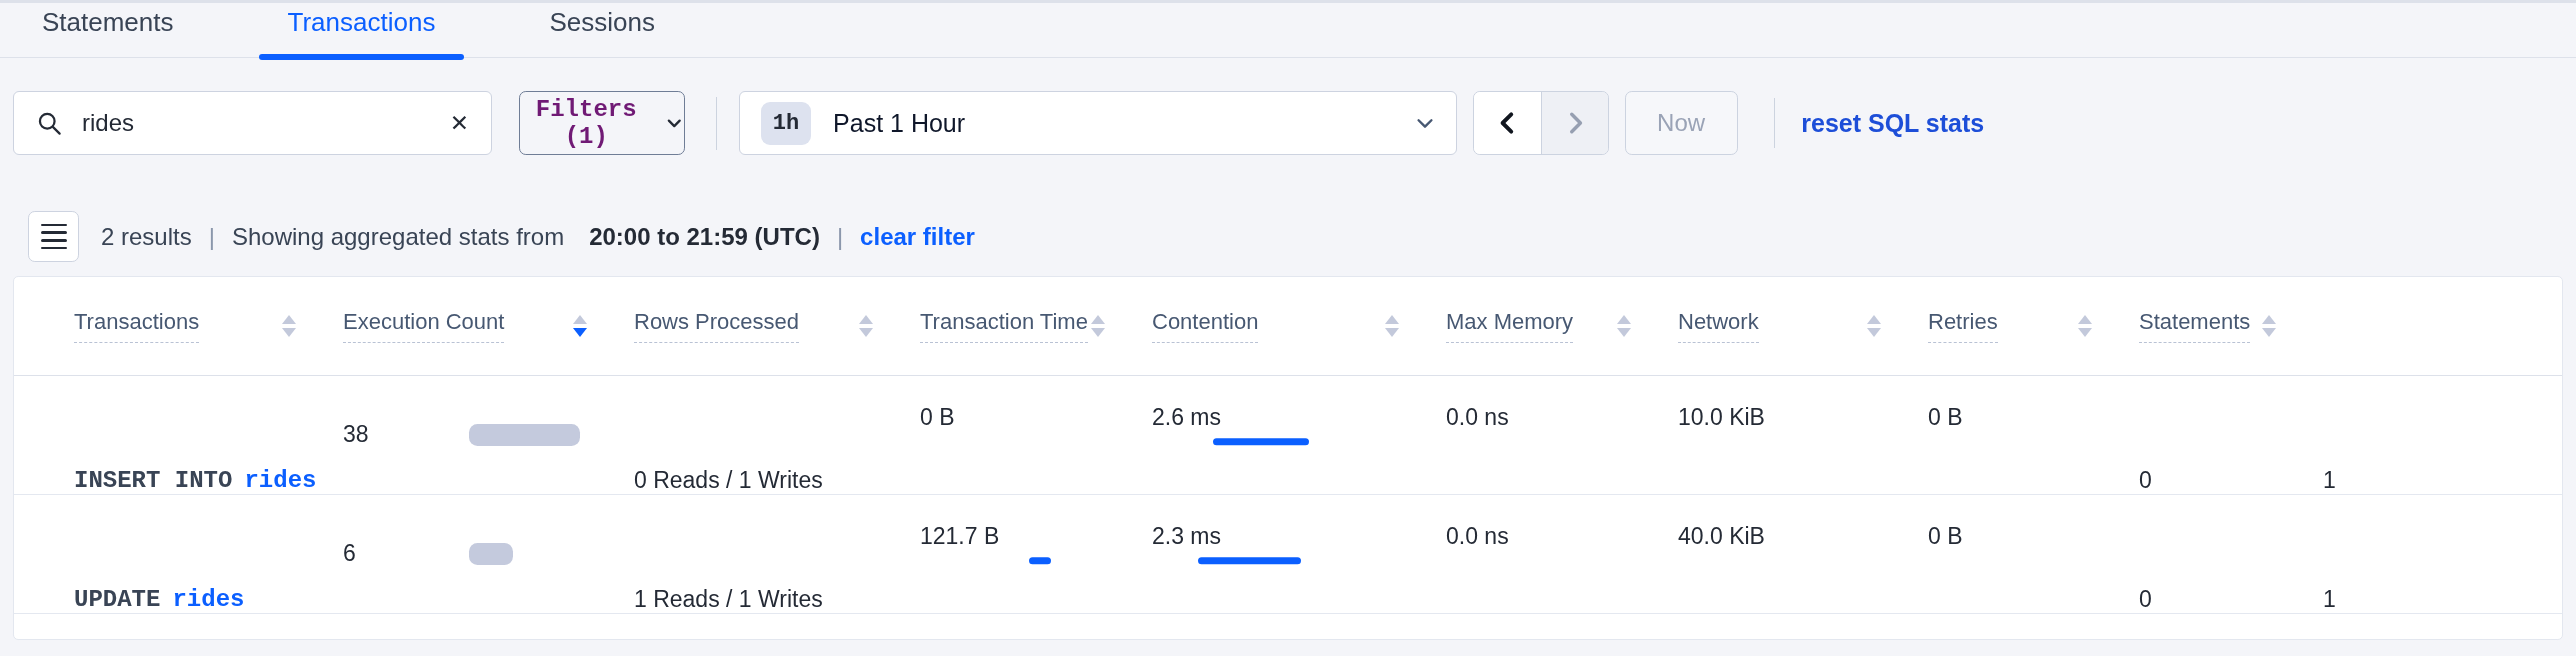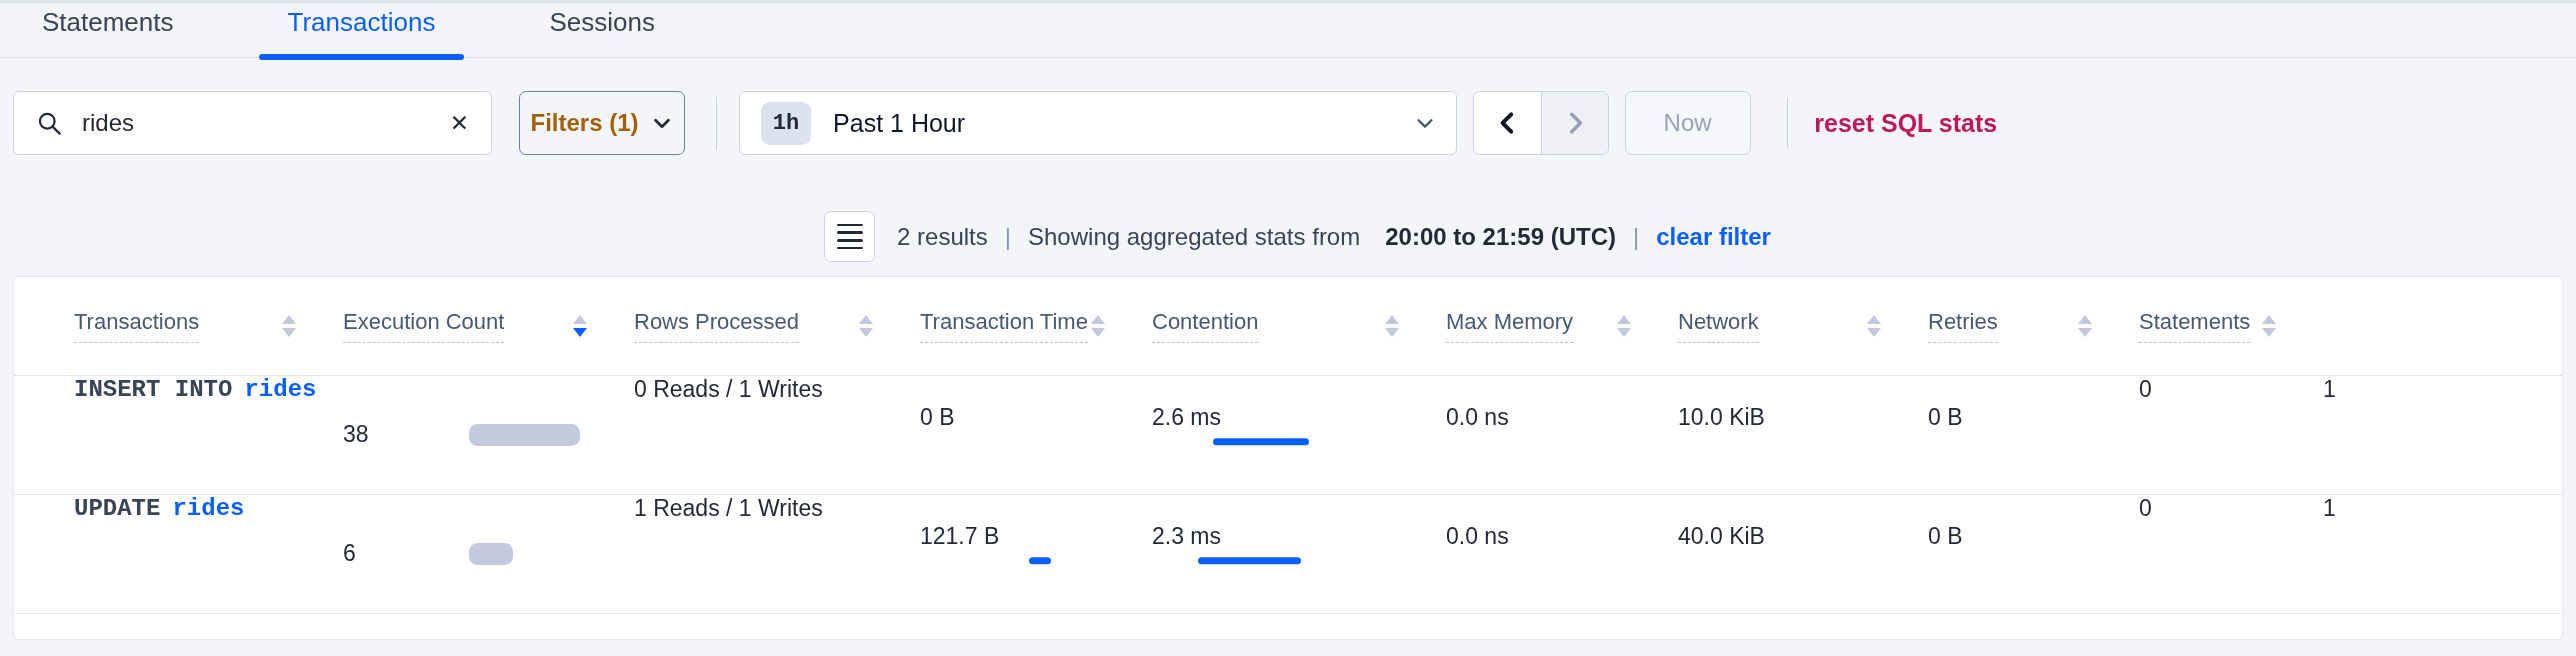--- a/index.html
+++ b/index.html
@@ -14,34 +14,34 @@
   
   .tabs { display: flex; align-items: flex-end; height: 55px; border-bottom: 1.7px solid #dde1ea; padding-left: 13px; }
   .tab { padding: 0 29px 19px 29px; margin-right: 56px; font-size: 26px; color: #394455; position: relative; cursor: pointer; }
   .tab.active { color: #0b5fff; font-weight: 500; }
   .tab.active::after { content:""; position:absolute; left:0; right:0; bottom:-3.4px; height:6px; background:#0b5fff; border-radius:3.4px; }
   
   .toolbar { display: flex; align-items: center; margin-top: 33px; height: 64px; }
   .search-box { margin-left: 13px; width: 479px; height: 64px; background:#fff; border:1.7px solid #cdd3e0; border-radius:6px; display:flex; align-items:center; padding:0 22px; }
   .search-box input { border:none; outline:none; background:transparent; flex:1; font-family:"Liberation Sans",sans-serif; font-size:24px; color:#242a35; margin-left:19px; min-width:0; }
   .clear-x { font-size:23px; color:#242a35; cursor:pointer; line-height:1; }
-  .filters-btn { margin-left:26.5px; width:166px; height:64px; background:transparent; border:1.7px solid #6f7d96; border-radius:6.8px; display:flex; align-items:center; justify-content:center; font-size:24px; font-weight:700; color:#a16207; cursor:pointer; font-family:Liberation Sans, sans-serif; }
+  .filters-btn { margin-left:26.5px; width:166px; height:64px; background:transparent; border:1.7px solid #6f7d96; border-radius:6.8px; display:flex; align-items:center; justify-content:center; font-size:24px; font-weight:700; color:#701a75; cursor:pointer; font-family:Liberation Mono, monospace; }
   .filters-btn svg { margin-left:12px; }
   .vdiv { width:1.7px; height:53px; background:#ccd3df; margin-left:31px; }
   .time-picker { margin-left:22px; width:718px; height:64px; background:#fff; border:1.7px solid #cdd3e0; border-radius:6px; display:flex; align-items:center; padding:0 20.5px; cursor:pointer; }
   .time-badge { background:#dde2ef; border-radius:9px; height:43px; padding:0 12px; display:flex; align-items:center; font-family:"Liberation Mono", monospace; font-weight:700; font-size:22px; color:#242a35; }
   .time-label { margin-left:22px; font-size:25px; color:#0f172a; flex:1; }
   .btn-group { margin-left:16px; display:flex; height:64px; border:1.7px solid #ccd3e0; border-radius:6.8px; overflow:hidden; }
   .nav-btn { width:67px; height:100%; display:flex; align-items:center; justify-content:center; border:none; cursor:pointer; background:#fff; }
   .nav-btn.next { background:#eef0f5; border-left:1.7px solid #ccd3e0; cursor:default; }
-  .now-btn { margin-left:15.4px; width:126px; height:64px; background:#f6f7fa; border:1.7px solid #ccd3e0; border-radius:6.8px; font-size:24px; color:#9aa3b6; font-family:inherit; cursor:default; }
+  .now-btn { margin-left:15.4px; width:113px; height:64px; background:#f6f7fa; border:1.7px solid #ccd3e0; border-radius:6.8px; font-size:24px; color:#9aa3b6; font-family:inherit; cursor:default; }
   .vdiv2 { width:1.7px; height:50px; background:#ccd3df; margin-left:36px; }
-  .reset-link { margin-left:26px; font-size:25px; font-weight:600; color:#be185d; text-decoration:none; cursor:pointer; }
-  
-  .results-bar { display:flex; align-items:center; margin-top:56px; padding-left:19px;justify-content:center; }
+  .reset-link { margin-left:26px; font-size:25px; font-weight:600; color:#1d4ed8; text-decoration:none; cursor:pointer; }
+  
+  .results-bar { display:flex; align-items:center; margin-top:56px; padding-left:28px; }
   .col-btn { width:51px; height:51px; background:#fff; border:1.7px solid #cdd3e0; border-radius:6.8px; display:flex; flex-direction:column; align-items:center; justify-content:center; gap:5.1px; cursor:pointer; }
   .col-btn i { display:block; width:26px; height:2.6px; background:#242a35; border-radius:1.7px; }
   .results-text { margin-left:22px; font-size:24px; color:#394455; display:flex; align-items:center; }
   .results-text .sep { color:#8b97ac; margin:0 17px; font-weight:300; }
   .results-text b { font-weight:700; color:#242a35; margin-left:25px; }
   .clear-link { color:#0b5fff; font-weight:700; cursor:pointer; text-decoration:none; }
   
   .card { margin:13.7px 13px 0 13px; background:#fff; border:0.9px solid #e3e7ef; border-radius:5.1px; }
   .row-grid { display:grid; grid-template-columns: 269px 291px 286px 232px 294px 232px 250px 211px 184px minmax(128px,1fr); padding:0 26px 0 60px; }
   .thead { height:99px; border-bottom:0.9px solid #dde1ea; }
@@ -49,21 +49,21 @@
   .th .lbl { font-size:22px; font-weight:500; color:#475872; border-bottom:1.7px dashed #b9c2d4; padding-bottom:6.8px; white-space:nowrap; }
   .sorter { display:flex; flex-direction:column; cursor:pointer; }
   .tri { width:0; height:0; border-left:7.7px solid transparent; border-right:7.7px solid transparent; }
   .tri-up { border-bottom:9.4px solid #c3c9db; margin-bottom:4.3px; }
   .tri-down { border-top:9.4px solid #c3c9db; }
   .sort-desc .tri-down { border-top-color:#0b5fff; }
   .trow { height:119px; border-bottom:0.9px solid #e4e8f0; }
   .trow:last-child { border-bottom:0.9px solid #e4e8f0; }
   .card .pad-bottom { height:25px; }
   .cell { font-size:23px; color:#242a35; }
-  .mid { display:flex; align-items:flex-start; }
+  .mid { display:flex; align-items:flex-end; }
   .stat { padding-top:28px; }
   .stat .value { display:block; margin-bottom:11px; white-space:nowrap; }
   .bar { height:20.5px; background:#c4cadd; border-radius:8.5px; position:relative; }
   .devline { position:absolute; top:50%; transform:translateY(-50%); height:7.7px; background:#0b5fff; border-radius:4.3px; }
   .exec { display:flex; align-items:center; }
   .exec .num { width:126px; }
   .exec .bar { height:22px; }
   .code { font-family:"Liberation Mono", monospace; font-size:24px; font-weight:700; color:#394455; white-space:nowrap; }
   .code .tbl { color:#0b5fff; margin-left:12px; cursor:pointer; }
   .muted-chevron { color:#475872; }

